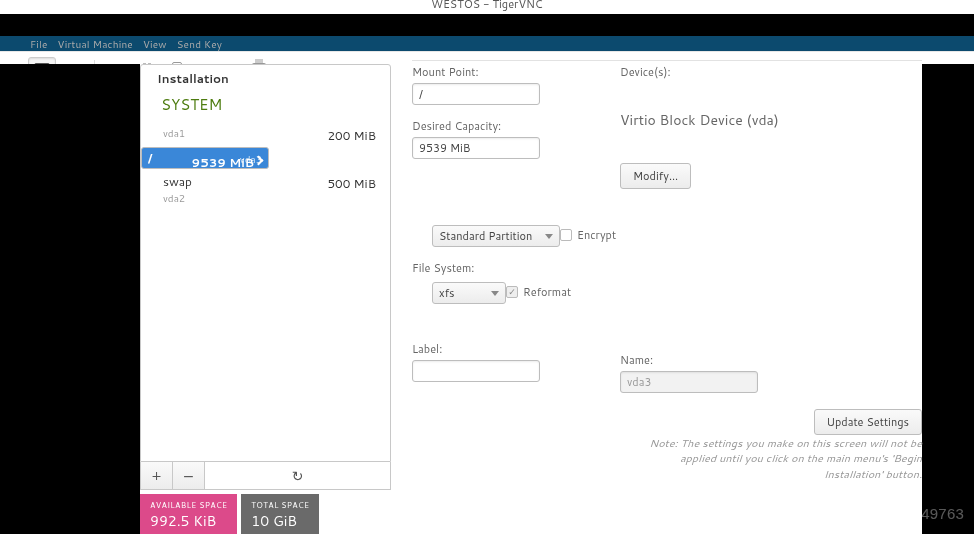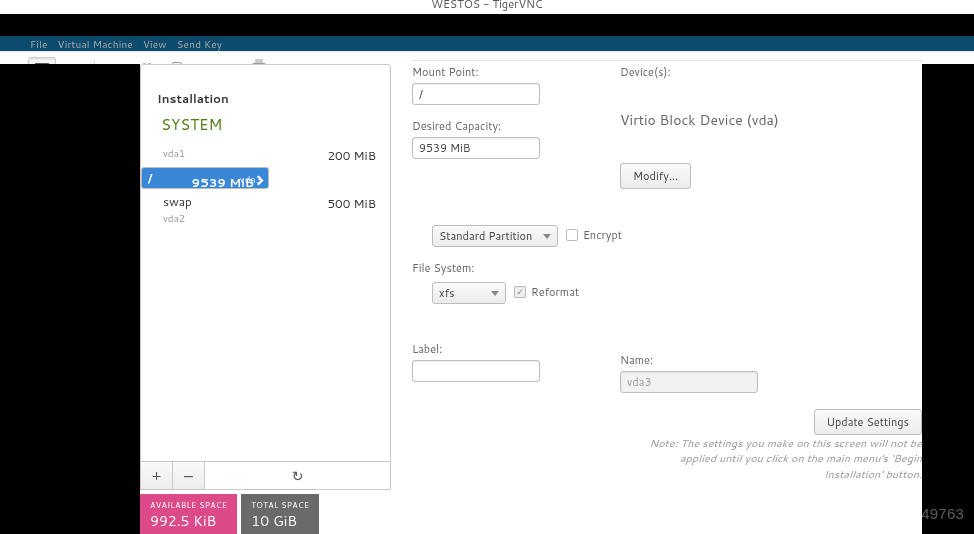--- a/index.html
+++ b/index.html
@@ -18,21 +18,21 @@
   .pause-icon { display: flex; gap: 2px; }
   .pause-icon i { width: 3px; height: 12px; background: #bbb; }
   .mobile-icon { width: 10px; height: 14px; border: 1.5px solid #999; border-radius: 2px; }
   .chev-down { width: 0; height: 0; border-left: 4px solid transparent; border-right: 4px solid transparent; border-top: 5px solid #888; }
   .printer-icon { width: 14px; height: 12px; background: #999; border-radius: 2px; position: relative; }
   .printer-icon::before { content:""; position:absolute; top:-4px; left:3px; width:8px; height:4px; background:#ccc; }
 
   .app { background: #000; position: absolute; top: 64px; left: 0; right: 0; bottom: 0; }
   .panel { background: #fff; position: absolute; top: 0; left: 140px; right: 52px; bottom: 0; }
   .sidebar { position: absolute; left: 0; top: 0; width: 251px; height: 398px; border: 1px solid #c8c8c8; border-radius: 3px 3px 0 0; background: #fff; }
-  .install-hdr { font-size: 12px; font-weight: bold; color: #333; padding: 5px 12px 5px 16px; margin-top: 20px; }
+  .install-hdr { font-size: 12px; font-weight: bold; color: #333; padding: 5px 12px 5px 16px; }
   .sys-hdr { font-size: 15px; color: #4d7c0f; padding: 2px 12px 6px 20px; font-weight: 500; }
   .part { padding: 4px 16px 4px 22px; position: relative; }
   .part .mp { font-size: 12px; color: #333; }
   .part .dev { font-size: 10px; color: #999; margin-top: 1px; }
   .part .sz { position: absolute; right: 14px; top: 6px; font-size: 12px; color: #333; font-weight: 500; }
   .part.sel { background: #3a87d8; color: #fff; }
   .part.sel .mp, .part.sel .sz { color: #fff; font-weight: bold; }
   .part.sel .dev { color: #cde0f2; }
   .part.sel::after { content:""; position:absolute; right:6px; top:9px; width:5px; height:5px; border-top:2px solid #fff; border-right:2px solid #fff; transform:rotate(45deg); }
   .sb-tools { position:absolute; left:0; top:398px; width:251px; height:28px; border:1px solid #c8c8c8; border-top:none; display:flex; }
@@ -51,21 +51,21 @@
   .form-sep { border-top:1px solid #e2e2e2; position:absolute; left:272px; right:0; top:-4px; }
   .fld-lbl { font-size:11px; color:#666; font-weight:500; margin-top:13px; }
   .fld-lbl:first-child { margin-top:0; }
   .txt { width:128px; height:22px; border:1px solid #bdbdbd; border-radius:3px; padding:0 6px; font-size:11px; color:#444; margin-top:3px; box-shadow: inset 0 1px 2px rgba(0,0,0,0.08); }
   .txt.ro { background:#f2f2f2; color:#999; }
   .sel { width:128px; height:22px; border:1px solid #bdbdbd; border-radius:3px; padding:0 6px; font-size:11px; color:#444; margin-top:3px; background:linear-gradient(#fafafa,#ececec); display:flex; align-items:center; justify-content:space-between; cursor:pointer; }
   .sel.small { width:74px; }
   .btn { border:1px solid #bdbdbd; border-radius:3px; padding:4px 12px; font-size:11px; color:#444; background:linear-gradient(#fafafa,#ececec); cursor:pointer; display:inline-block; }
   .col-l { position:absolute; left:0; top:0; width:210px; }
   .col-r { position:absolute; left:208px; top:0; width:210px; }
-  .ck { display:inline-flex; align-items:center; gap:5px; font-size:11px; color:#666; margin-left:8px; vertical-align:middle; }
+  .ck { display:inline-flex; align-items:center; gap:5px; font-size:11px; color:#666; vertical-align:middle; }
   .ck .box { width:12px; height:12px; border:1px solid #bbb; border-radius:2px; display:flex; align-items:center; justify-content:center; font-size:9px; color:#888; }
   .ck.dis .box { background:#eee; }
   .row { display:flex; align-items:center; margin-top:3px;padding-left:20px; }
   .update-btn-wrap { position:absolute; right:0; top:344px; }
   .note { position:absolute; right:0; top:372px; width:290px; font-size:11px; font-style:italic; color:#999; text-align:right; line-height:1.4; }
   .watermark { position:absolute; right:10px; bottom:12px; font-size:15px; color:rgba(255,255,255,0.35); letter-spacing:0.2px; font-family: sans-serif; }
 </style>
 </head>
 <body>
 

